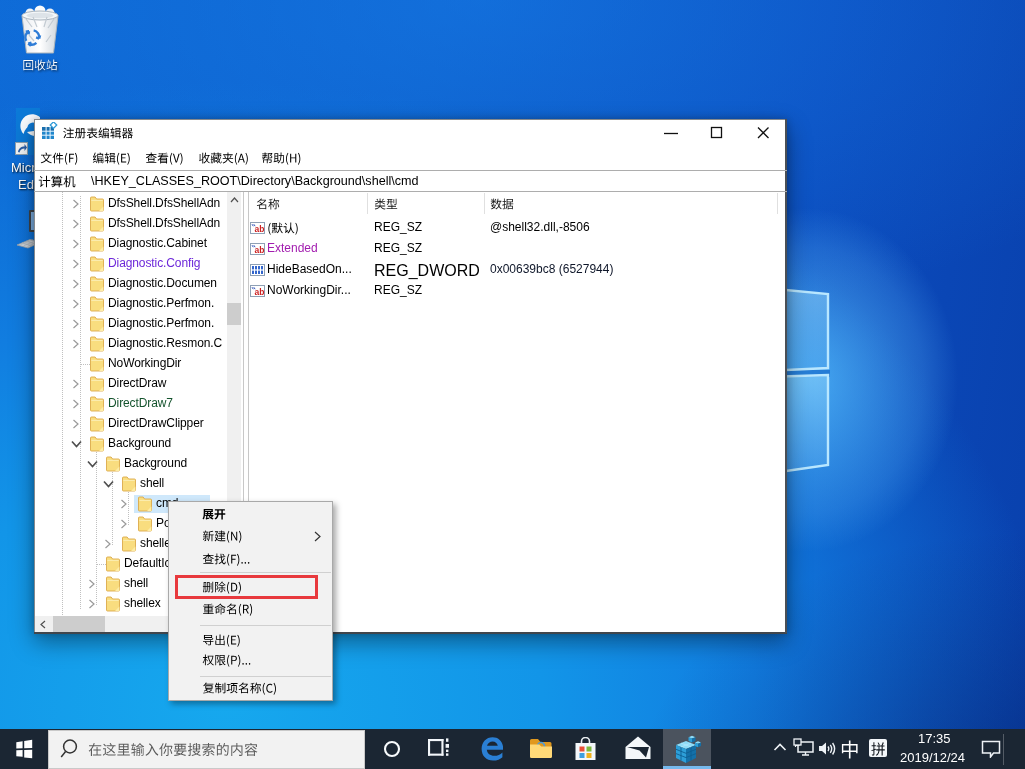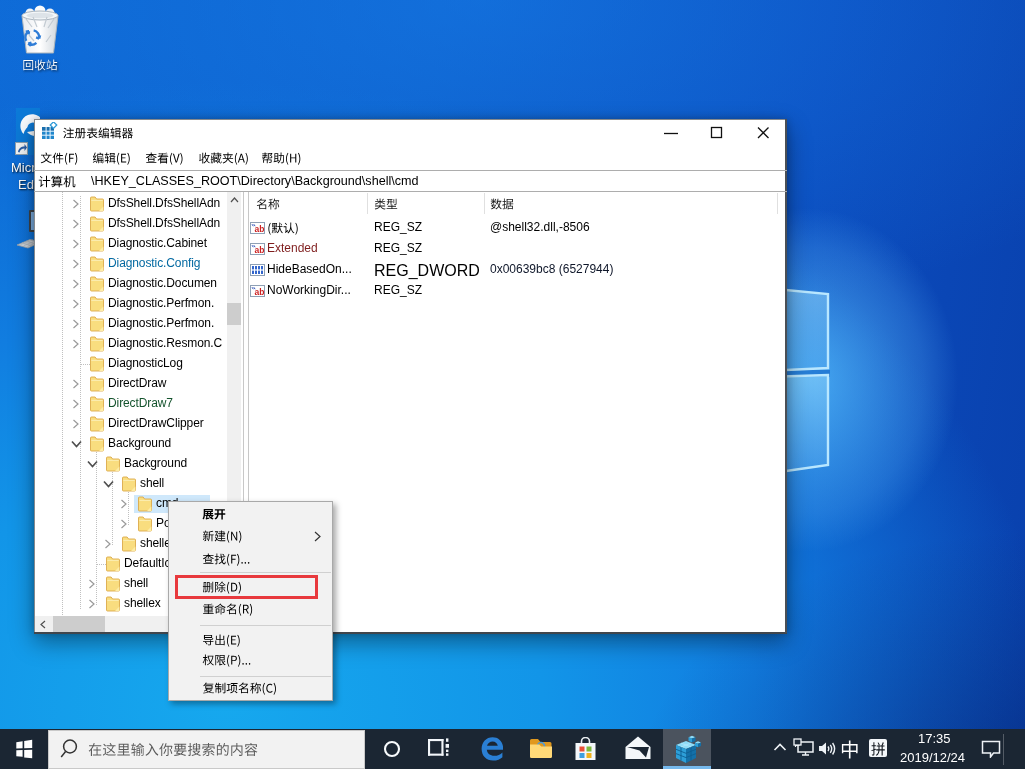--- a/index.html
+++ b/index.html
@@ -153,21 +153,21 @@
     </svg>
 <span style="position:absolute;left:108px;top:236px;font-size:12px;color:#000;font-weight:normal;letter-spacing:-0.1px;white-space:nowrap;">Diagnostic.Cabinet</span>
 <svg style="position:absolute;left:72.0px;top:259.0px" width="8" height="10" viewBox="0 0 8 10">
       <path d="M1.5 1 L6 5 L1.5 9" stroke="#9a9a9a" stroke-width="1.2" fill="none"></path>
     </svg>
 <svg style="position:absolute;left:89.5px;top:256.0px" width="14" height="16" viewBox="0 0 14 16">
       <path d="M0.5 2 a1 1 0 0 1 1-1 h3.6 l1.5 2 h5.9 a1 1 0 0 1 1 1 v10 a1 1 0 0 1 -1 1 h-11 a1 1 0 0 1 -1-1 Z" fill="#f9dd7f" stroke="#dba94a" stroke-width="0.9"></path>
       <path d="M1.3 3.9 h11.4 v0.8 H1.3 Z" fill="#fdf2c3"></path>
       <path d="M9 15 L13.4 15 L13.4 10.6 Z" fill="#fdeca6"></path>
     </svg>
-<span style="position:absolute;left:108px;top:256px;font-size:12px;color:#0369a1;font-weight:normal;letter-spacing:-0.1px;white-space:nowrap;">Diagnostic.Config</span>
+<span style="position:absolute;left:108px;top:256px;font-size:12px;color:#6d28d9;font-weight:normal;letter-spacing:-0.1px;white-space:nowrap;">Diagnostic.Config</span>
 <svg style="position:absolute;left:72.0px;top:279.0px" width="8" height="10" viewBox="0 0 8 10">
       <path d="M1.5 1 L6 5 L1.5 9" stroke="#9a9a9a" stroke-width="1.2" fill="none"></path>
     </svg>
 <svg style="position:absolute;left:89.5px;top:276.0px" width="14" height="16" viewBox="0 0 14 16">
       <path d="M0.5 2 a1 1 0 0 1 1-1 h3.6 l1.5 2 h5.9 a1 1 0 0 1 1 1 v10 a1 1 0 0 1 -1 1 h-11 a1 1 0 0 1 -1-1 Z" fill="#f9dd7f" stroke="#dba94a" stroke-width="0.9"></path>
       <path d="M1.3 3.9 h11.4 v0.8 H1.3 Z" fill="#fdf2c3"></path>
       <path d="M9 15 L13.4 15 L13.4 10.6 Z" fill="#fdeca6"></path>
     </svg>
 <span style="position:absolute;left:108px;top:276px;font-size:12px;color:#000;font-weight:normal;letter-spacing:-0.1px;white-space:nowrap;">Diagnostic.Documen</span>
 <svg style="position:absolute;left:72.0px;top:299.0px" width="8" height="10" viewBox="0 0 8 10">
@@ -195,21 +195,21 @@
       <path d="M0.5 2 a1 1 0 0 1 1-1 h3.6 l1.5 2 h5.9 a1 1 0 0 1 1 1 v10 a1 1 0 0 1 -1 1 h-11 a1 1 0 0 1 -1-1 Z" fill="#f9dd7f" stroke="#dba94a" stroke-width="0.9"></path>
       <path d="M1.3 3.9 h11.4 v0.8 H1.3 Z" fill="#fdf2c3"></path>
       <path d="M9 15 L13.4 15 L13.4 10.6 Z" fill="#fdeca6"></path>
     </svg>
 <span style="position:absolute;left:108px;top:336px;font-size:12px;color:#000;font-weight:normal;letter-spacing:-0.1px;white-space:nowrap;">Diagnostic.Resmon.C</span>
 <svg style="position:absolute;left:89.5px;top:356.0px" width="14" height="16" viewBox="0 0 14 16">
       <path d="M0.5 2 a1 1 0 0 1 1-1 h3.6 l1.5 2 h5.9 a1 1 0 0 1 1 1 v10 a1 1 0 0 1 -1 1 h-11 a1 1 0 0 1 -1-1 Z" fill="#f9dd7f" stroke="#dba94a" stroke-width="0.9"></path>
       <path d="M1.3 3.9 h11.4 v0.8 H1.3 Z" fill="#fdf2c3"></path>
       <path d="M9 15 L13.4 15 L13.4 10.6 Z" fill="#fdeca6"></path>
     </svg>
-<span style="position:absolute;left:108px;top:356px;font-size:12px;color:#000;font-weight:normal;letter-spacing:-0.1px;white-space:nowrap;">DiagnosticLog</span>
+<span style="position:absolute;left:108px;top:356px;font-size:12px;color:#000;font-weight:normal;letter-spacing:-0.1px;white-space:nowrap;">NoWorkingDir</span>
 <svg style="position:absolute;left:72.0px;top:379.0px" width="8" height="10" viewBox="0 0 8 10">
       <path d="M1.5 1 L6 5 L1.5 9" stroke="#9a9a9a" stroke-width="1.2" fill="none"></path>
     </svg>
 <svg style="position:absolute;left:89.5px;top:376.0px" width="14" height="16" viewBox="0 0 14 16">
       <path d="M0.5 2 a1 1 0 0 1 1-1 h3.6 l1.5 2 h5.9 a1 1 0 0 1 1 1 v10 a1 1 0 0 1 -1 1 h-11 a1 1 0 0 1 -1-1 Z" fill="#f9dd7f" stroke="#dba94a" stroke-width="0.9"></path>
       <path d="M1.3 3.9 h11.4 v0.8 H1.3 Z" fill="#fdf2c3"></path>
       <path d="M9 15 L13.4 15 L13.4 10.6 Z" fill="#fdeca6"></path>
     </svg>
 <span style="position:absolute;left:108px;top:376px;font-size:12px;color:#000;font-weight:normal;letter-spacing:-0.1px;white-space:nowrap;">DirectDraw</span>
 <svg style="position:absolute;left:72.0px;top:399.0px" width="8" height="10" viewBox="0 0 8 10">
@@ -342,21 +342,21 @@
 <svg style="position:absolute;left:267.0px;top:219.8px;overflow:visible;" width="32" height="16" viewBox="0 -12.72 32 16.32">
     <path fill="#000" d="M2.9 2.4 3.5 2.1C2.5 0.3 2.0 -1.7 2.0 -3.7C2.0 -5.8 2.5 -7.8 3.5 -9.5L2.9 -9.8C1.8 -8.0 1.1 -6.1 1.1 -3.7C1.1 -1.4 1.8 0.6 2.9 2.4Z M13.2 -9.1C13.7 -8.5 14.3 -7.7 14.5 -7.2L15.1 -7.6C14.9 -8.1 14.3 -8.9 13.8 -9.5ZM6.0 -8.4C6.2 -7.8 6.4 -7.1 6.4 -6.6L6.9 -6.7C6.9 -7.2 6.7 -7.9 6.5 -8.5ZM6.5 -1.4C6.6 -0.8 6.6 0.1 6.6 0.7L7.2 0.6C7.2 0.0 7.2 -0.8 7.1 -1.5ZM7.7 -1.4C7.9 -0.8 8.0 -0.0 8.1 0.5L8.7 0.3C8.6 -0.2 8.4 -0.9 8.2 -1.5ZM8.9 -1.5C9.1 -1.0 9.3 -0.4 9.4 0.0L10.0 -0.2C9.9 -0.6 9.7 -1.2 9.4 -1.7ZM5.4 -1.7C5.2 -1.1 4.8 -0.1 4.5 0.4L5.1 0.7C5.4 0.1 5.8 -0.8 6.0 -1.4ZM8.5 -8.5C8.4 -8.0 8.2 -7.1 8.0 -6.6L8.4 -6.4C8.6 -6.9 8.8 -7.7 9.0 -8.3ZM12.3 -10.1V-7.3L12.2 -6.6H10.2V-5.8H12.2C12.1 -3.8 11.5 -1.5 9.8 0.4C10.0 0.5 10.3 0.7 10.5 0.9C11.8 -0.5 12.4 -2.2 12.8 -3.8C13.2 -1.8 14.0 -0.1 15.2 0.9C15.3 0.7 15.6 0.4 15.8 0.2C14.3 -0.9 13.5 -3.2 13.0 -5.8H15.5V-6.6H13.0L13.0 -7.3V-10.1ZM5.8 -9.0H7.2V-6.1H5.8ZM7.8 -9.0H9.2V-6.1H7.8ZM5.0 -4.5V-3.8H7.1V-2.9L4.8 -2.7L4.8 -1.9C6.2 -2.0 8.1 -2.2 10.0 -2.3L10.0 -3.0L7.9 -2.9V-3.8H9.9V-4.5H7.9V-5.4H9.9V-9.7H5.1V-5.4H7.1V-4.5Z M17.8 -9.3C18.4 -8.7 19.2 -8.0 19.6 -7.5L20.2 -8.2C19.8 -8.6 19.0 -9.3 18.4 -9.9ZM23.5 -10.1C23.5 -6.0 23.6 -1.8 20.5 0.3C20.8 0.5 21.0 0.8 21.2 1.0C22.8 -0.2 23.6 -1.9 24.0 -3.9C24.5 -2.2 25.3 -0.2 27.0 0.9C27.2 0.7 27.4 0.5 27.7 0.3C25.0 -1.4 24.5 -5.2 24.3 -6.4C24.4 -7.6 24.4 -8.8 24.4 -10.1ZM16.6 -6.3V-5.4H18.6V-1.3C18.6 -0.8 18.2 -0.3 18.0 -0.2C18.1 -0.0 18.4 0.3 18.5 0.5C18.6 0.3 19.0 0.0 21.3 -1.6C21.2 -1.8 21.1 -2.1 21.0 -2.4L19.5 -1.4V-6.3Z M29.2 2.4C30.3 0.6 31.0 -1.4 31.0 -3.7C31.0 -6.1 30.3 -8.0 29.2 -9.8L28.6 -9.5C29.6 -7.8 30.1 -5.8 30.1 -3.7C30.1 -1.7 29.6 0.3 28.6 2.1Z"></path>
   </svg>
 <span style="position:absolute;left:374px;top:220px;font-size:12px;color:#000;font-weight:normal;white-space:nowrap;">REG_SZ</span>
 <span style="position:absolute;left:490px;top:220px;font-size:12px;color:#000;font-weight:normal;white-space:nowrap;">@shell32.dll,-8506</span>
 <svg style="position:absolute;left:250px;top:243.0px" width="15" height="12" viewBox="0 0 15 12">
     <rect x="0.5" y="0.5" width="14" height="11" fill="#fff" stroke="#8ea0b5"></rect>
     <path d="M2 2.2 l1.3 2 M3.8 2.2 l1.3 2" stroke="#3355bb" stroke-width="1"></path>
     <text x="4.5" y="10" font-family="Liberation Sans" font-size="8.5" font-weight="bold" fill="#cc2222">ab</text>
   </svg>
-<span style="position:absolute;left:267px;top:241px;font-size:12px;color:#7f1d1d;font-weight:normal;white-space:nowrap;">Extended</span>
+<span style="position:absolute;left:267px;top:241px;font-size:12px;color:#a21caf;font-weight:normal;white-space:nowrap;">Extended</span>
 <span style="position:absolute;left:374px;top:241px;font-size:12px;color:#000;font-weight:normal;white-space:nowrap;">REG_SZ</span>
 <svg style="position:absolute;left:250px;top:264.0px" width="15" height="12" viewBox="0 0 15 12">
     <rect x="0.5" y="0.5" width="14" height="11" fill="#fff" stroke="#8ea0b5"></rect>
     <g fill="#3366cc">
       <rect x="2" y="2" width="2" height="3.4"></rect>
       <rect x="5" y="2" width="2" height="3.4"></rect>
       <rect x="8" y="2" width="2" height="3.4"></rect>
       <rect x="11" y="2" width="2" height="3.4"></rect>
       <rect x="2" y="6.6" width="2" height="3.4"></rect>
       <rect x="5" y="6.6" width="2" height="3.4"></rect>

